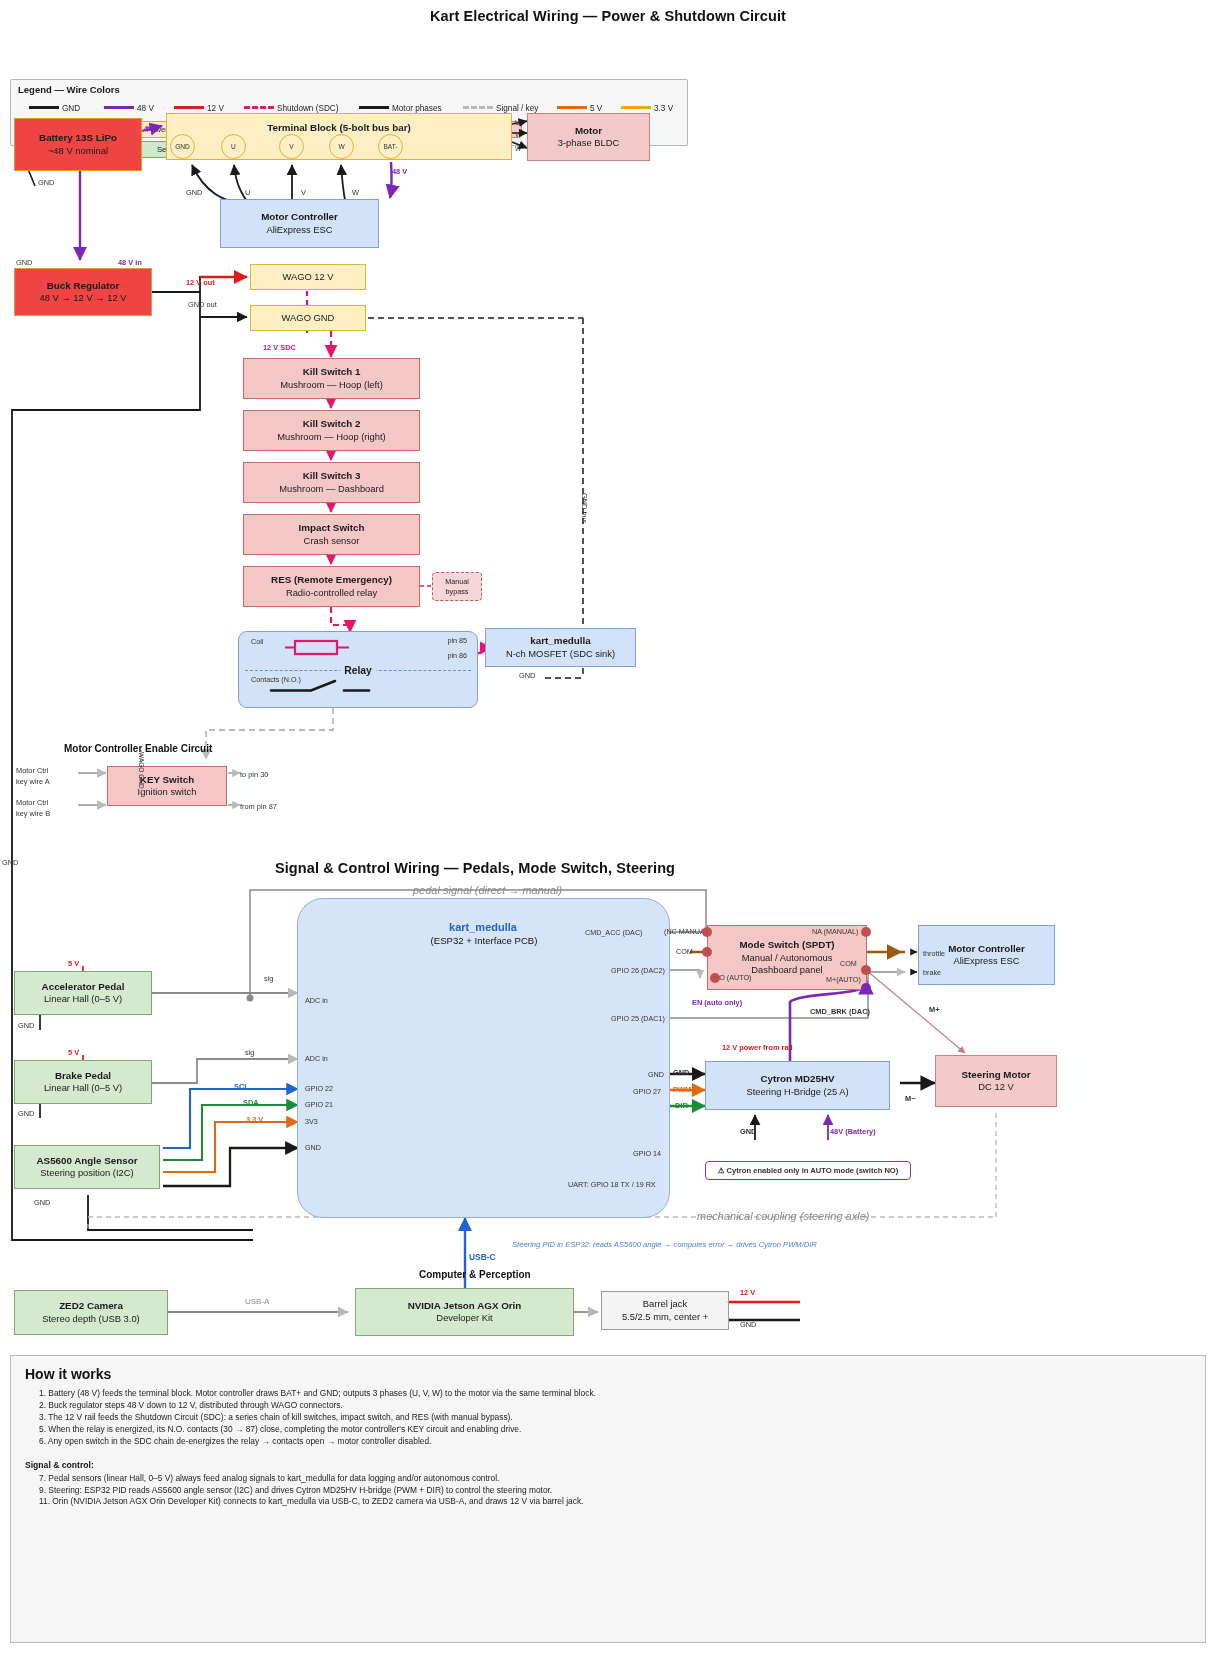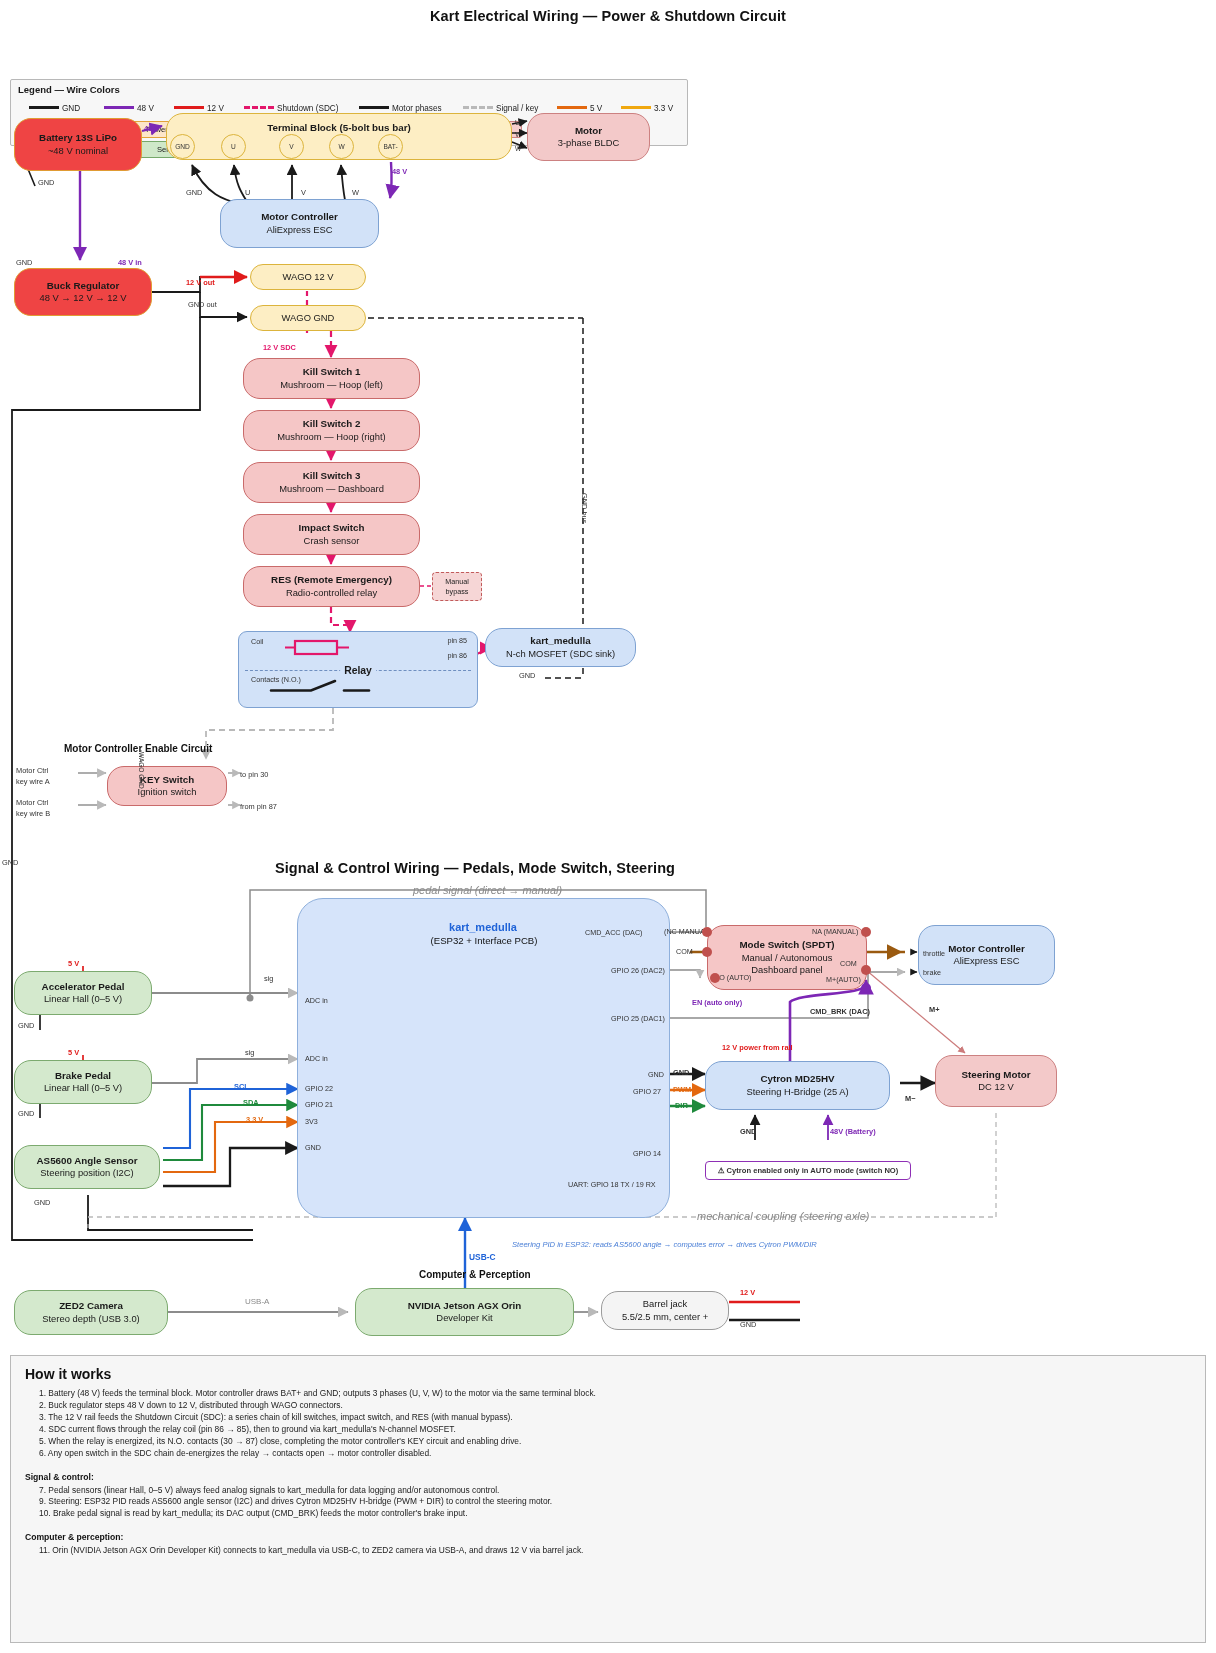--- a/index.html
+++ b/index.html
@@ -32,21 +32,21 @@
   }
   .ct-power   { background:#fde6c9; border-color:#e2a33a; }
   .ct-switch  { background:#f4c9c9; border-color:#c96a6a; }
   .ct-ctrl    { background:#cfe0f7; border-color:#6b92c9; }
   .ct-motor   { background:#f6cdcd; border-color:#cc8282; }
   .ct-term    { background:#fcecc4; border-color:#d9b340; }
   .ct-sensor  { background:#cfe8c9; border-color:#76a86a; }
 
   
   .node {
-    border-radius:17px; border:1.4px solid; display:flex; flex-direction:column;
+    border-radius:0; border:1.4px solid; display:flex; flex-direction:column;
     align-items:center; justify-content:center; text-align:center;
     font-size:9.6px; line-height:1.28; padding:2px 4px;
   }
   .node .t1 { font-weight:bold; font-size:9.8px; }
   .node .t2 { font-size:9.4px; }
   .n-power   { background:#ef4444; border-color:#e09b33; }
   .n-term    { background:#fdeec4; border-color:#dcb43c; }
   .n-switch  { background:#f5c6c6; border-color:#c96a6a; }
   .n-ctrl    { background:#d2e2f8; border-color:#7ea2d2; }
   .n-motor   { background:#f3c9c9; border-color:#cc8181; }
@@ -539,24 +539,21 @@
   <div class="t2">5.5/2.5 mm, center +</div>
 </div>
 <div class="abs wire-label lbl-12" style="left:740px;top:1288px;">12 V</div>
 <div class="abs wire-label" style="left:740px;top:1320px;">GND</div>
 
 <div class="abs how-box" style="left:10px;top:1355px;width:1196px;height:288px;padding:10px 14px;">
   <div class="how-h" style="margin-bottom:6px;">How it works</div>
   <div class="how-li" style="margin-left:14px;">1. Battery (48 V) feeds the terminal block. Motor controller draws BAT+ and GND; outputs 3 phases (U, V, W) to the motor via the same terminal block.</div>
   <div class="how-li" style="margin-left:14px;">2. Buck regulator steps 48 V down to 12 V, distributed through WAGO connectors.</div>
   <div class="how-li" style="margin-left:14px;">3. The 12 V rail feeds the Shutdown Circuit (SDC): a series chain of kill switches, impact switch, and RES (with manual bypass).</div>
-  <div class="how-li" style="margin-left:14px;">4. SDC current flows through the relay coil (pin 86 → 85), then to ground via kart_medulla's N-channel MOSFET.</div>
   <div class="how-li" style="margin-left:14px;">5. When the relay is energized, its N.O. contacts (30 → 87) close, completing the motor controller's KEY circuit and enabling drive.</div>
   <div class="how-li" style="margin-left:14px;">6. Any open switch in the SDC chain de-energizes the relay → contacts open → motor controller disabled.</div>
 
   <div class="how-sub" style="margin-top:12px;margin-bottom:3px;">Signal &amp; control:</div>
   <div class="how-li" style="margin-left:14px;">7. Pedal sensors (linear Hall, 0–5 V) always feed analog signals to kart_medulla for data logging and/or autonomous control.</div>
   <div class="how-li" style="margin-left:14px;">9. Steering: ESP32 PID reads AS5600 angle sensor (I2C) and drives Cytron MD25HV H-bridge (PWM + DIR) to control the steering motor.</div>
-  <div class="how-li" style="margin-left:14px;">10. Brake pedal signal is read by kart_medulla; its DAC output (CMD_BRK) feeds the motor controller's brake input.</div>
-
-  <div class="how-sub" style="margin-top:12px;margin-bottom:3px;">Computer &amp; perception:</div>
+
   <div class="how-li" style="margin-left:14px;">11. Orin (NVIDIA Jetson AGX Orin Developer Kit) connects to kart_medulla via USB-C, to ZED2 camera via USB-A, and draws 12 V via barrel jack.</div>
 </div>
 
 </body></html>

